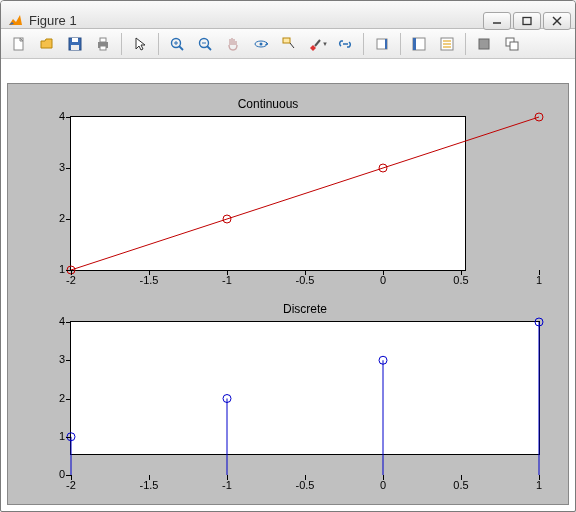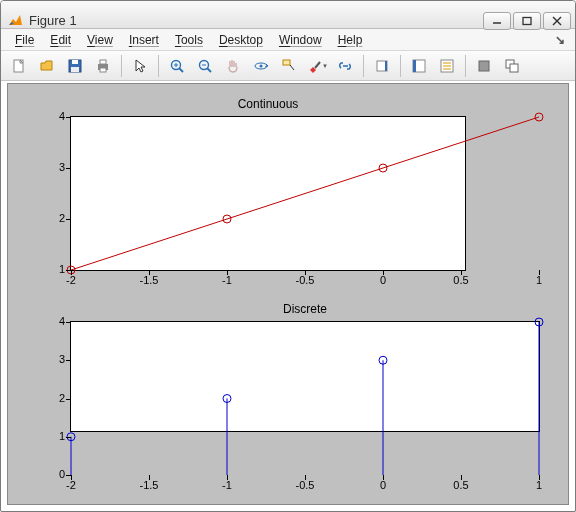--- a/index.html
+++ b/index.html
@@ -51,31 +51,20 @@
         </div>
       <div class="winbtn">
           <svg viewBox="0 0 10 10">
             <line x1="1" y1="1" x2="9" y2="9" stroke="#333" stroke-width="1.4"></line>
             <line x1="9" y1="1" x2="1" y2="9" stroke="#333" stroke-width="1.4"></line>
           </svg>
         </div>
     </div>
   </div>
 
-  <div class="menubar">
-    <span class="menu-item">File</span>
-    <span class="menu-item">Edit</span>
-    <span class="menu-item">View</span>
-    <span class="menu-item">Insert</span>
-    <span class="menu-item">Tools</span>
-    <span class="menu-item">Desktop</span>
-    <span class="menu-item">Window</span>
-    <span class="menu-item">Help</span>
-    <span class="dock">↘</span>
-  </div>
 
   <div class="toolbar">
     <div class="tbtn">
         <svg width="16" height="16">
           <rect x="3" y="2" width="9" height="12" fill="#fff" stroke="#888"></rect>
           <path d="M9 2 L12 5 L9 5 Z" fill="#ddd" stroke="#888"></path>
         </svg>
       </div>
     <div class="tbtn">
         <svg width="16" height="16">
@@ -212,21 +201,21 @@
         <div class="tick-mark" style="left: -5px; top: 153px; width: 5px; height: 1px;"></div>
         <div class="tick-label" style="left: -24px; top: 146px; width: 18px; text-align: right;">1</div>
         <div class="tick-mark" style="left: -5px; top: 102px; width: 5px; height: 1px;"></div>
         <div class="tick-label" style="left: -24px; top: 95px; width: 18px; text-align: right;">2</div>
         <div class="tick-mark" style="left: -5px; top: 51px; width: 5px; height: 1px;"></div>
         <div class="tick-label" style="left: -24px; top: 44px; width: 18px; text-align: right;">3</div>
         <div class="tick-mark" style="left: -5px; top: 0px; width: 5px; height: 1px;"></div>
         <div class="tick-label" style="left: -24px; top: -7px; width: 18px; text-align: right;">4</div>
       </div>
 
-    <div class="axes" id="axes2" style="left:62px; top:237px; width:470px; height:111px;">
+    <div class="axes" id="axes2" style="left:62px; top:237px; width:470px; height:134px;">
       <div class="axes-title">Discrete</div>
       <svg class="plot" id="plot2">
           <line x1="0" x2="0" y1="153" y2="114.75" stroke="#0000cc" stroke-width="1"></line>
           <circle cx="0" cy="114.75" r="4" fill="none" stroke="#0000cc" stroke-width="1"></circle>
           <line x1="156" x2="156" y1="153" y2="76.5" stroke="#0000cc" stroke-width="1"></line>
           <circle cx="156" cy="76.5" r="4" fill="none" stroke="#0000cc" stroke-width="1"></circle>
           <line x1="312" x2="312" y1="153" y2="38.25" stroke="#0000cc" stroke-width="1"></line>
           <circle cx="312" cy="38.25" r="4" fill="none" stroke="#0000cc" stroke-width="1"></circle>
           <line x1="468" x2="468" y1="153" y2="0" stroke="#0000cc" stroke-width="1"></line>
           <circle cx="468" cy="0" r="4" fill="none" stroke="#0000cc" stroke-width="1"></circle>

